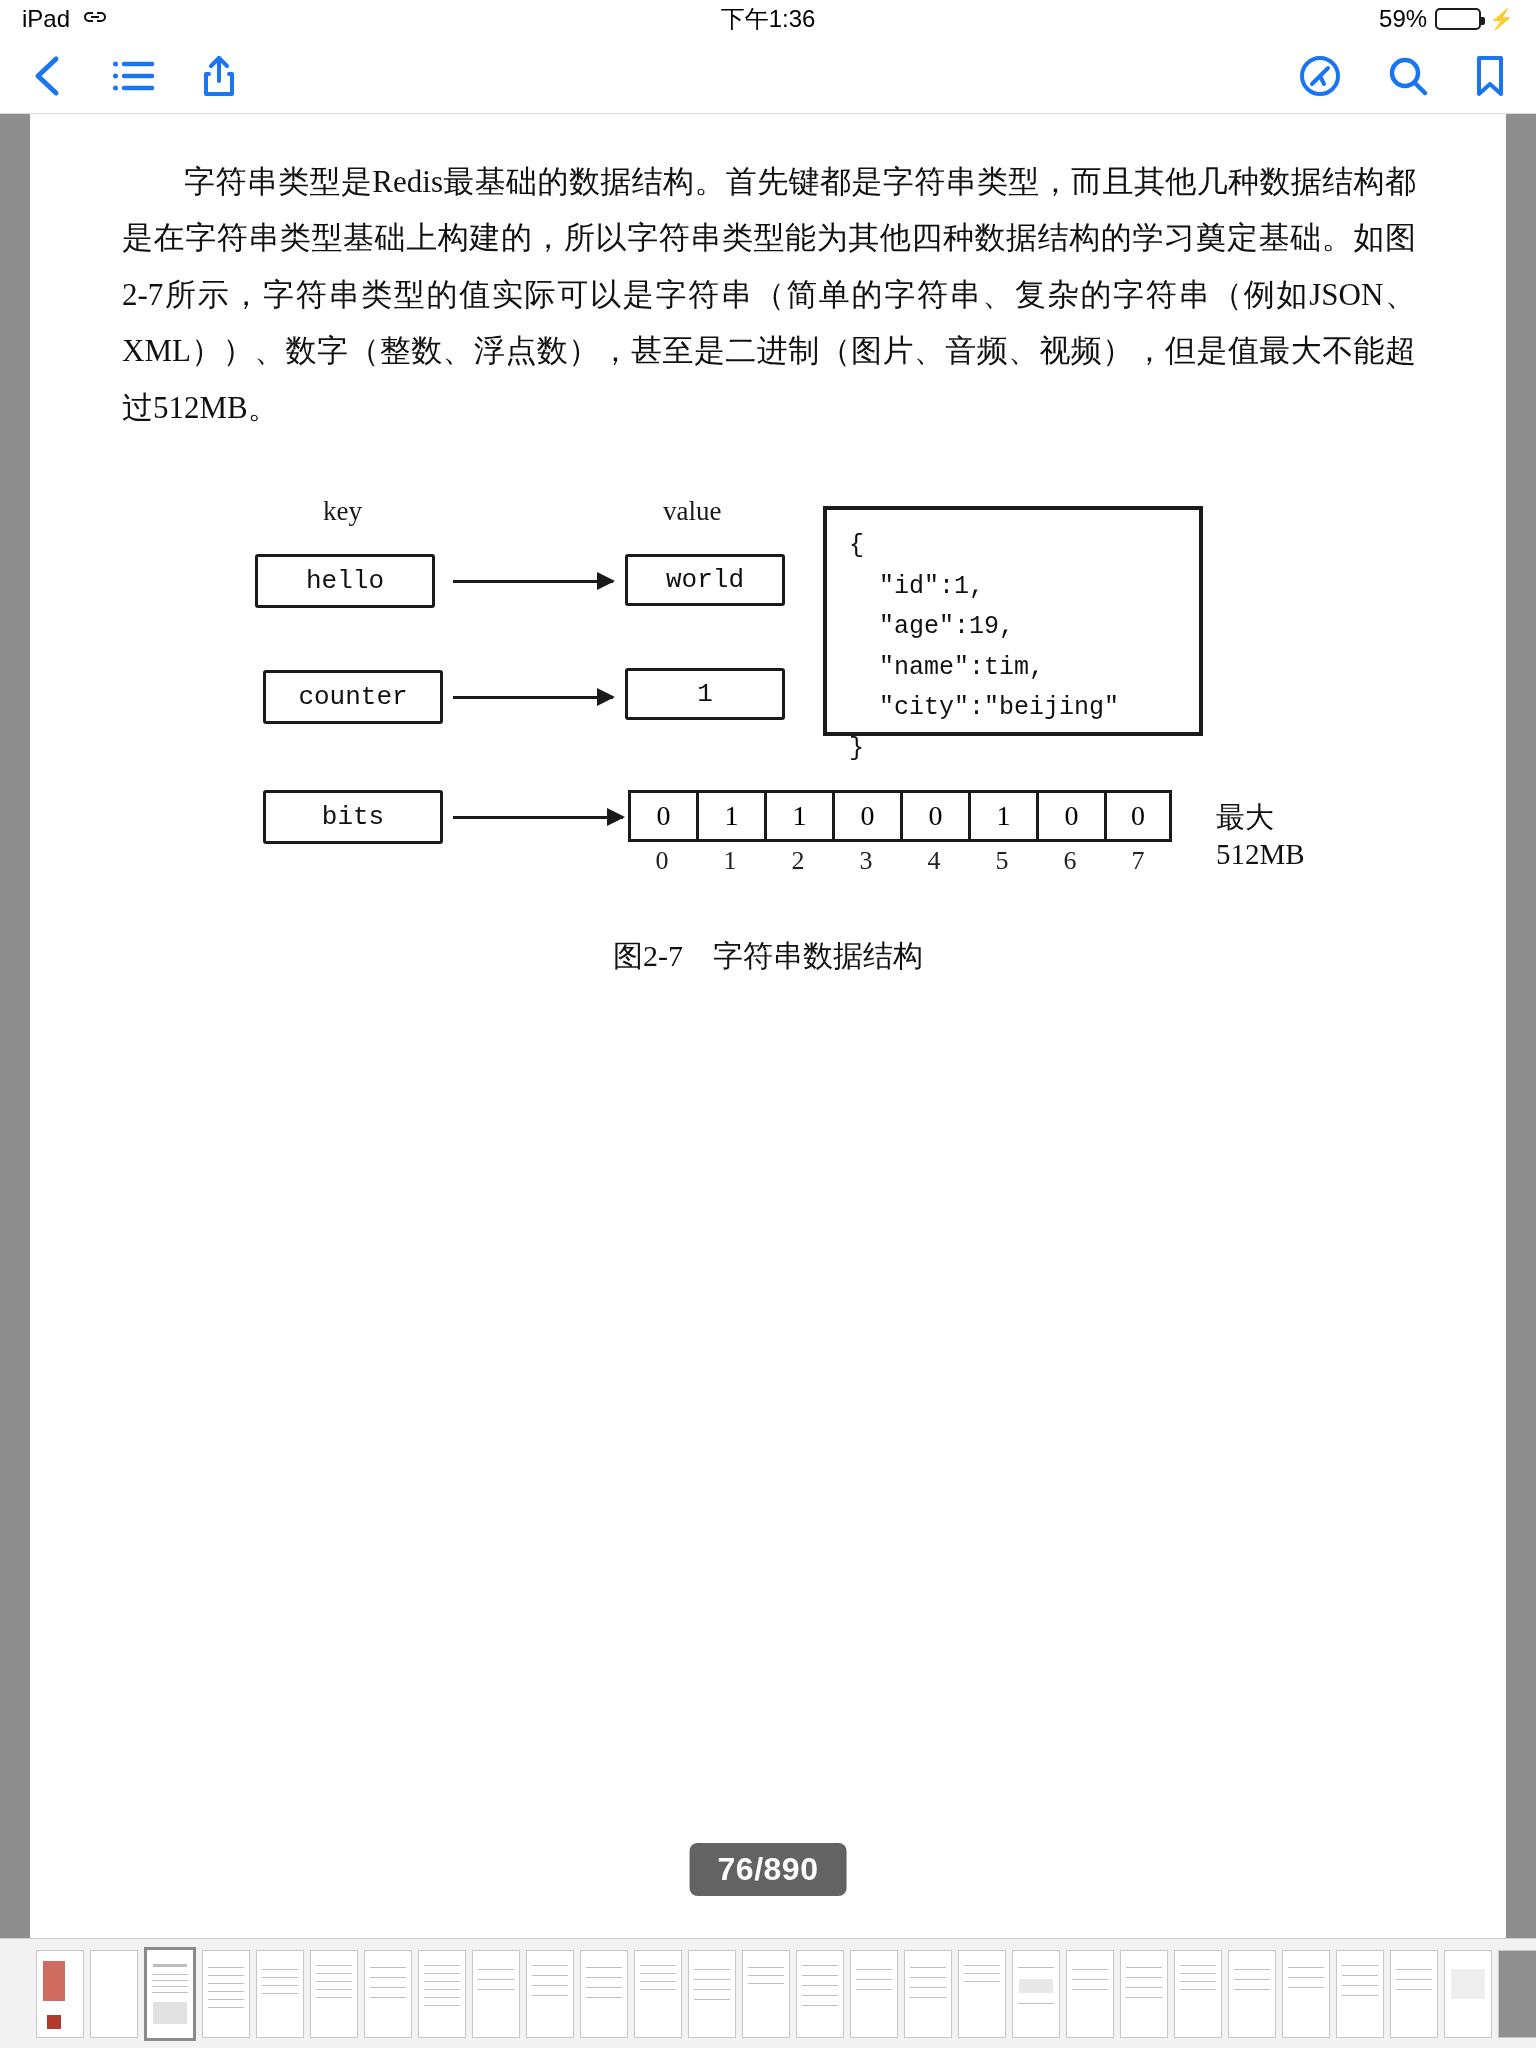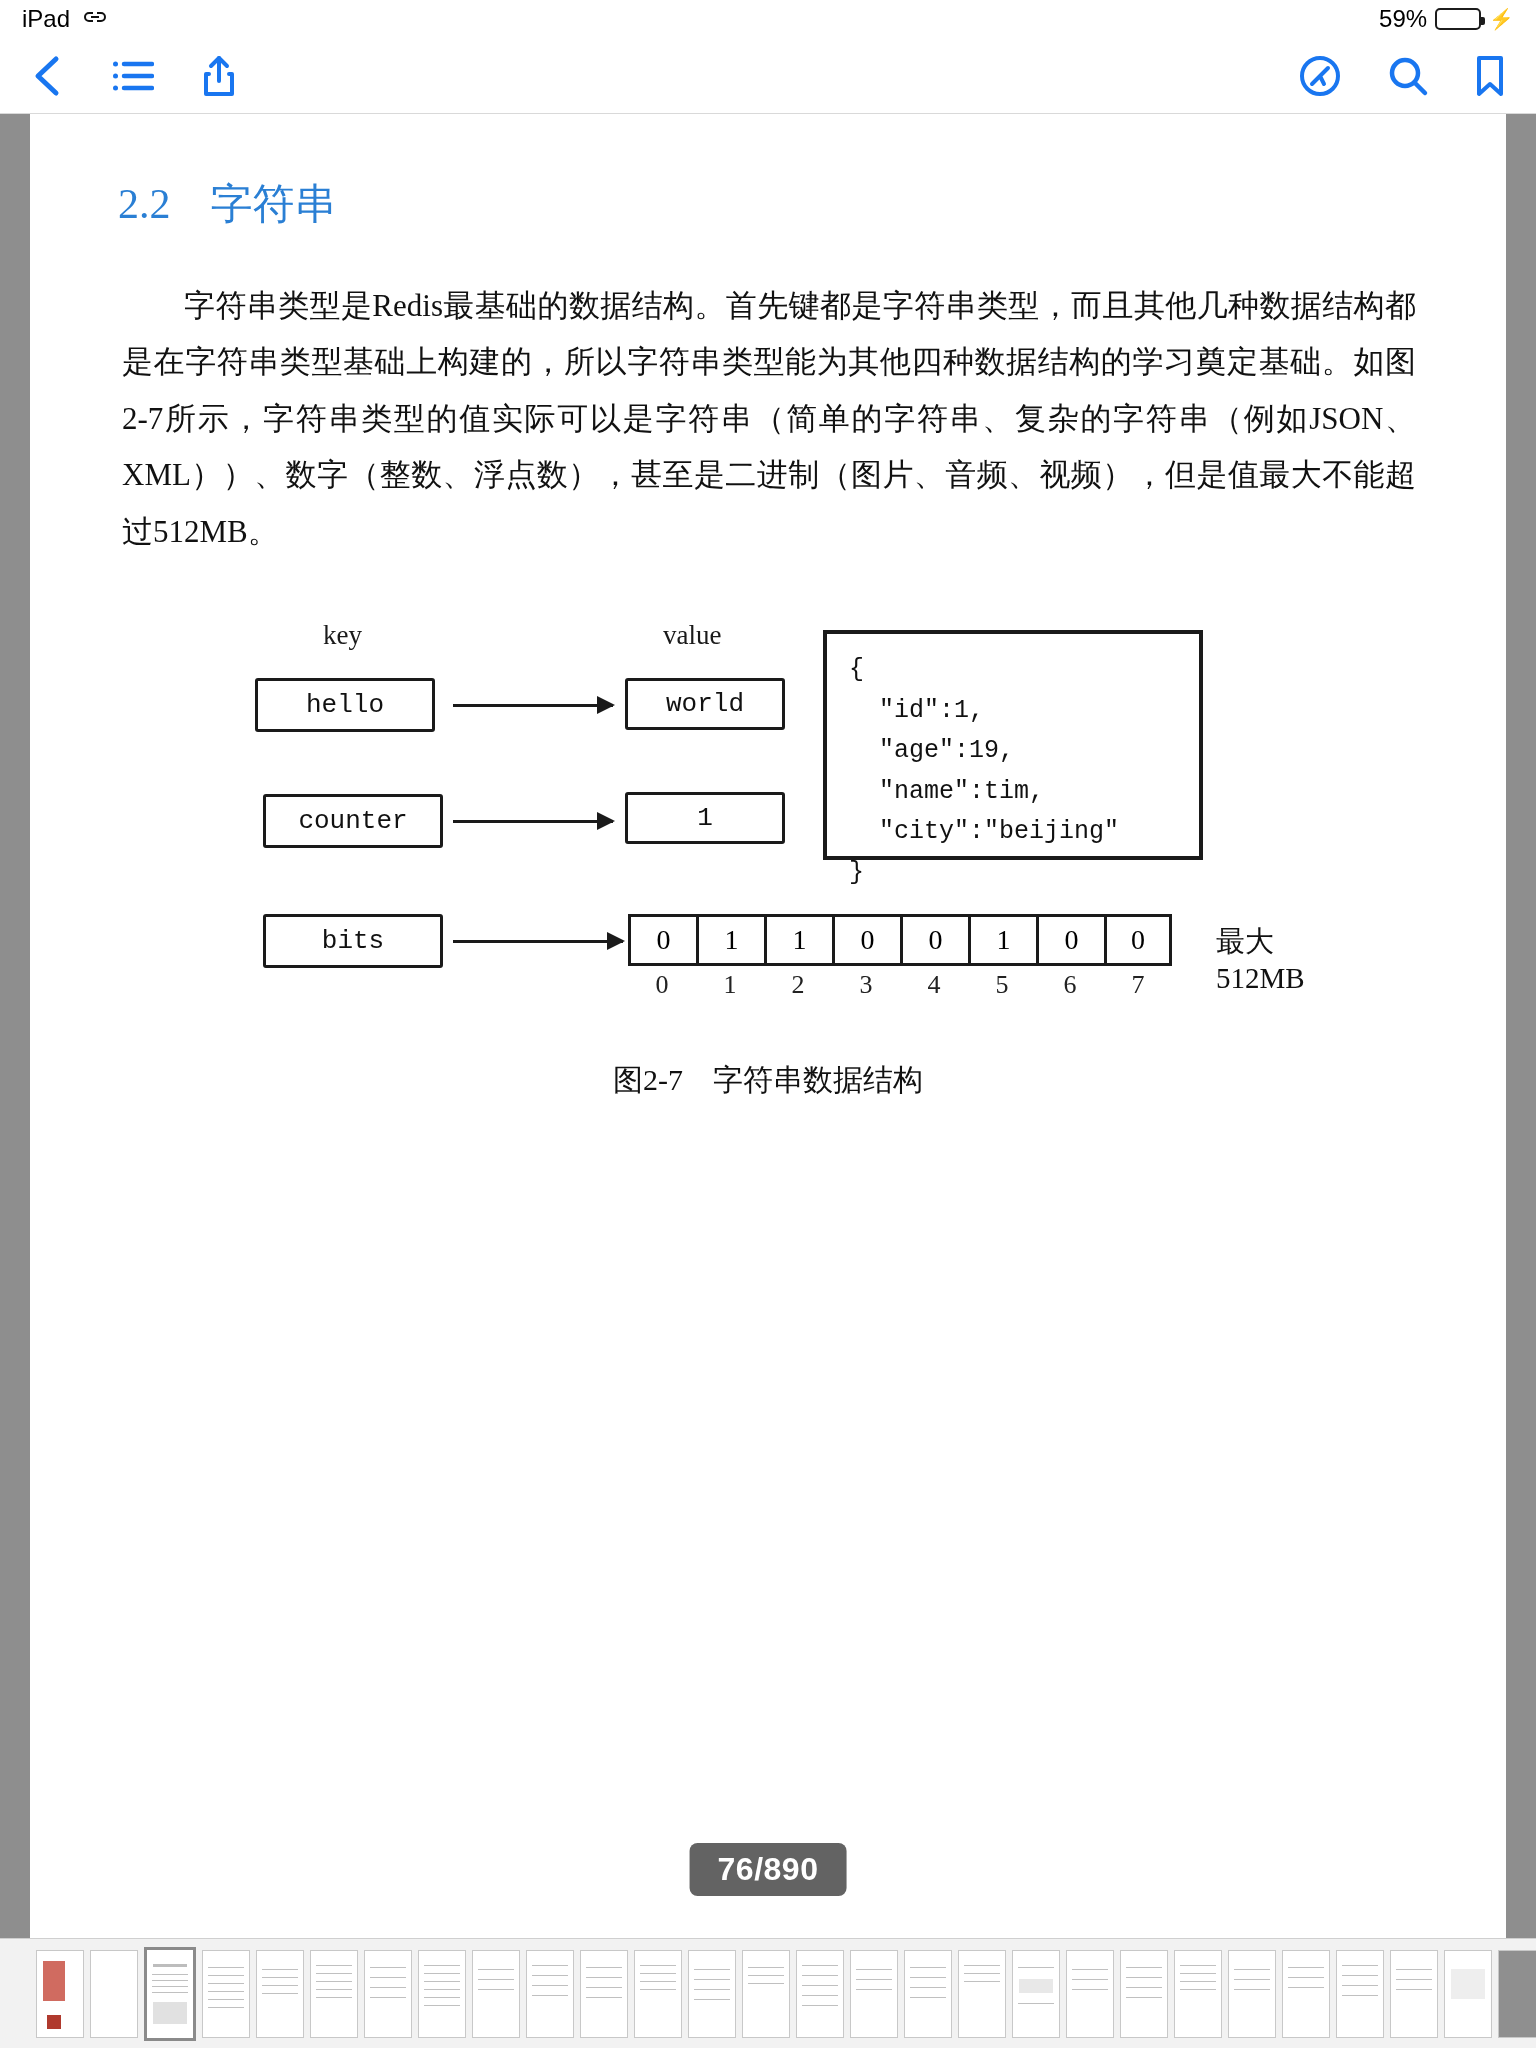--- a/index.html
+++ b/index.html
@@ -233,20 +233,21 @@
     <span>
       <svg width="26" height="20" viewBox="0 0 26 20">
           <g fill="none" stroke="#111" stroke-width="2">
         <path d="M11 6 H7 a4 4 0 0 0 0 8 h4"></path>
             <path d="M15 6 h4 a4 4 0 0 1 0 8 h-4"></path>
             <path d="M9 10 h8"></path>
       </g>
         </svg>
     </span>
   </div>
+  <div class="status-center">下午1:36</div>
   <div class="status-right">
     <span>59%</span>
     <span class="battery">
       <span class="battery-fill" style="width:59%"></span>
     </span>
     <span class="bolt">⚡</span>
   </div>
 </div>
 
 <div class="navbar">
@@ -302,23 +303,20 @@
     </span>
   </div>
 </div>
 
 <div class="reader">
   <div class="side-shade-l"></div>
   <div class="side-shade-r"></div>
 
   <div class="page">
 
-    <h2 class="section">
-      <span class="num">2.2</span><span>字符串</span>
-    </h2>
 
     <p class="body">字符串类型是Redis最基础的数据结构。首先键都是字符串类型，而且其他几种数据结构都是在字符串类型基础上构建的，所以字符串类型能为其他四种数据结构的学习奠定基础。如图2-7所示，字符串类型的值实际可以是字符串（简单的字符串、复杂的字符串（例如JSON、XML））、数字（整数、浮点数），甚至是二进制（图片、音频、视频），但是值最大不能超过512MB。</p>
 
     <div class="figure">
 
       <div class="fig-label" style="left:80px; top:0;">key</div>
       <div class="fig-label" style="left:420px; top:0;">value</div>
 
       <div class="box" style="left:12px; top:58px; width:180px; height:54px;">hello</div>
       <div class="arrow" style="left:210px; top:84px; width:160px;"></div>

